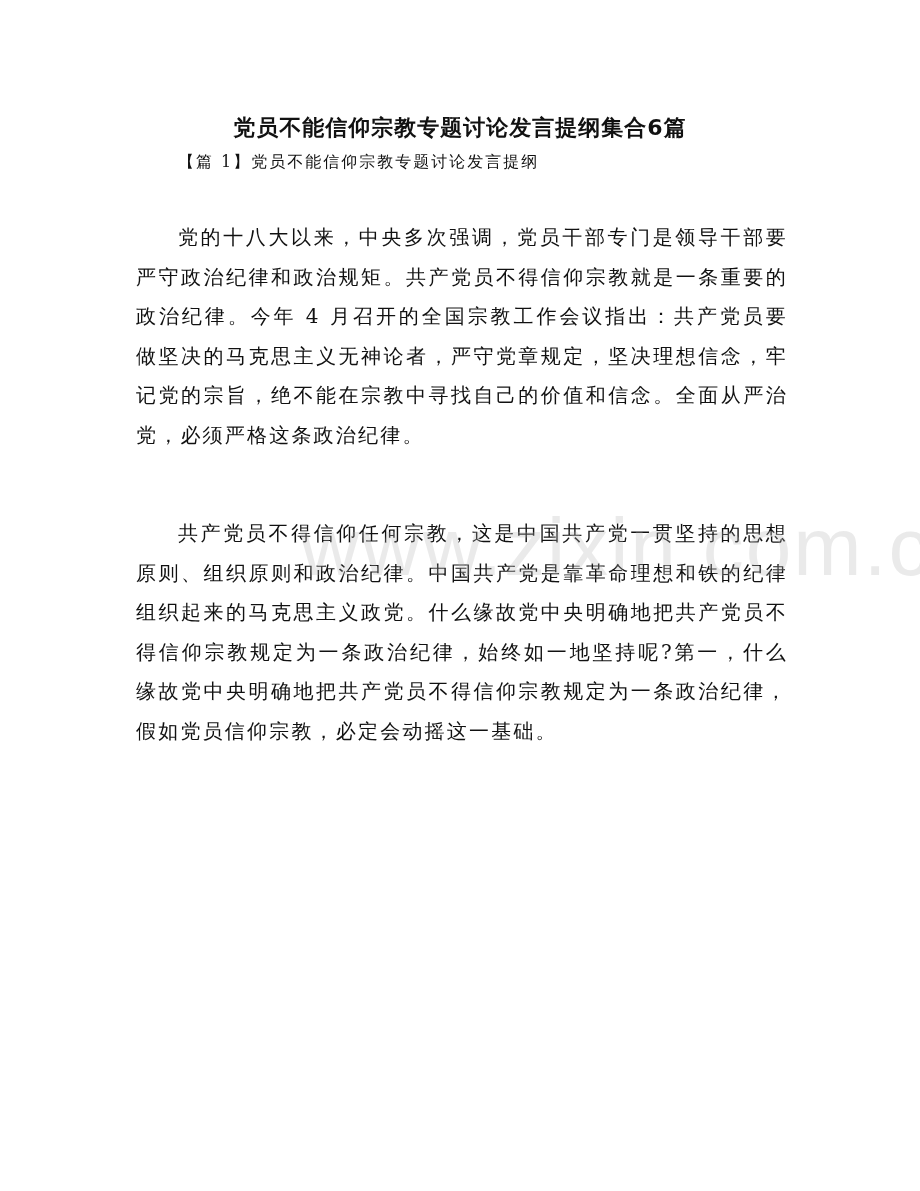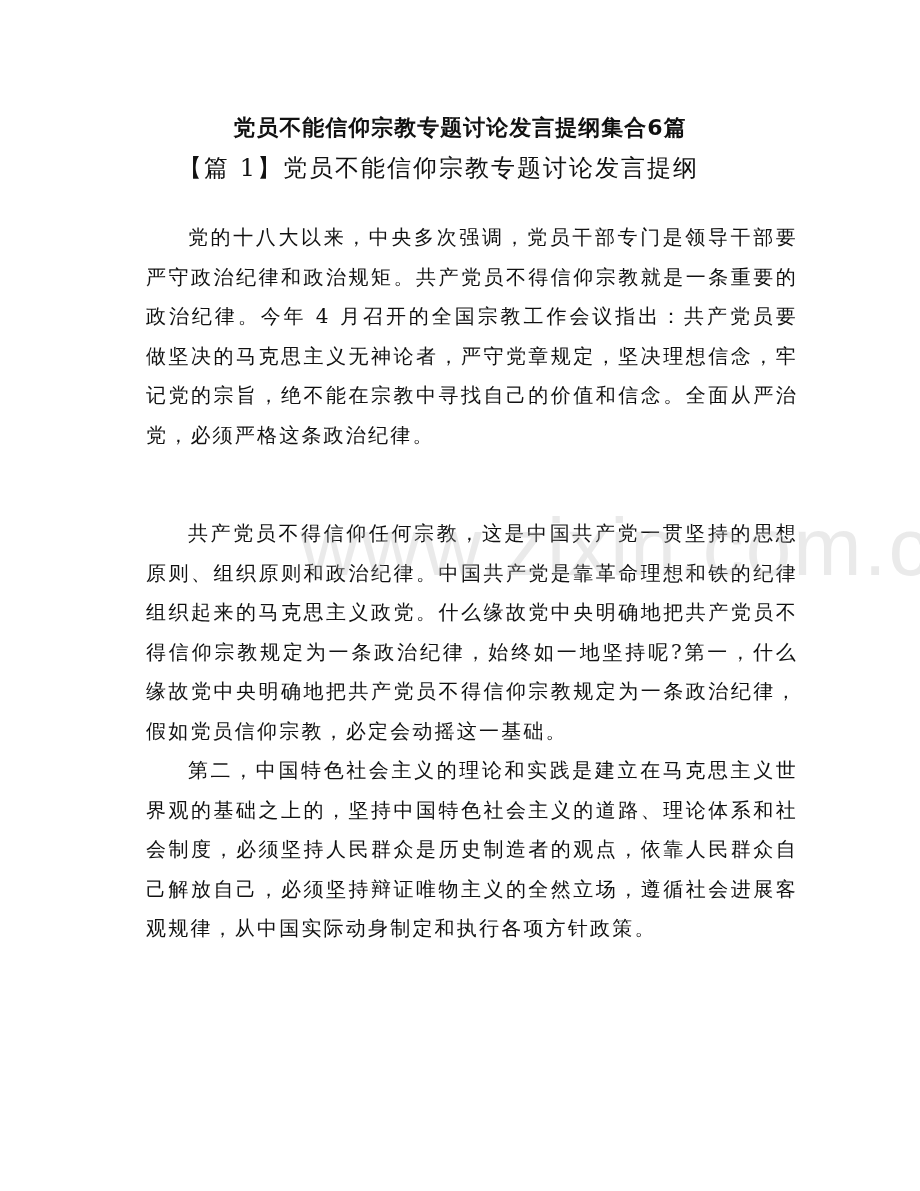--- a/index.html
+++ b/index.html
@@ -6,24 +6,24 @@
     body { width: 920px; height: 1191px; position: relative; overflow: hidden; }
     .page { position: absolute; left: 0; top: 0; width: 748px; height: 1191px; background: #fff; }
     .title {
       position: absolute; left: 0; top: 113px; width: 920px; text-align: center;
       font-family: "DejaVu Sans", "Liberation Sans", sans-serif;
       font-weight: bold; font-size: 22px; color: #111; letter-spacing: 1px;
     }
     .subhead {
       position: absolute; left: 178px; top: 152px;
       font-family: "DejaVu Serif", "Liberation Serif", serif;
-      font-size: 24px; color: #111; letter-spacing: 2px;
+      font-size: 16px; color: #111; letter-spacing: 2px;
     }
     .para {
-      position: absolute; left: 146px; width: 652px;
+      position: absolute; left: 136px; width: 652px;
       font-family: "DejaVu Serif", "Liberation Serif", serif;
       font-size: 20px; line-height: 39.5px; color: #111;
       text-indent: 42px; text-align: justify; text-align-last: left;
       letter-spacing: 2.2px; margin: 0;
     }
     .watermark {
       position: absolute; left: 300px; top: 500px;
       font-family: "Liberation Sans", sans-serif; font-size: 82px;
       color: rgba(180,180,180,0.28); letter-spacing: 2px; white-space: nowrap;
       pointer-events: none;
@@ -31,16 +31,15 @@
   </style>
 </head>
 <body>
 
 <div class="page">
   <div class="title">党员不能信仰宗教专题讨论发言提纲集合6篇</div>
   <div class="subhead">【篇 1】党员不能信仰宗教专题讨论发言提纲</div>
 
   <p class="para" style="top:218px;">党的十八大以来，中央多次强调，党员干部专门是领导干部要严守政治纪律和政治规矩。共产党员不得信仰宗教就是一条重要的政治纪律。今年 4 月召开的全国宗教工作会议指出：共产党员要做坚决的马克思主义无神论者，严守党章规定，坚决理想信念，牢记党的宗旨，绝不能在宗教中寻找自己的价值和信念。全面从严治党，必须严格这条政治纪律。</p>
   <p class="para" style="top:514px;">共产党员不得信仰任何宗教，这是中国共产党一贯坚持的思想原则、组织原则和政治纪律。中国共产党是靠革命理想和铁的纪律组织起来的马克思主义政党。什么缘故党中央明确地把共产党员不得信仰宗教规定为一条政治纪律，始终如一地坚持呢?第一，什么缘故党中央明确地把共产党员不得信仰宗教规定为一条政治纪律，假如党员信仰宗教，必定会动摇这一基础。</p>
-  <p class="para" style="top:751px;">第二，中国特色社会主义的理论和实践是建立在马克思主义世界观的基础之上的，坚持中国特色社会主义的道路、理论体系和社会制度，必须坚持人民群众是历史制造者的观点，依靠人民群众自己解放自己，必须坚持辩证唯物主义的全然立场，遵循社会进展客观规律，从中国实际动身制定和执行各项方针政策。</p>
 
   <div class="watermark">www.zixin.com.cn</div>
 </div>
 
 </body></html>

